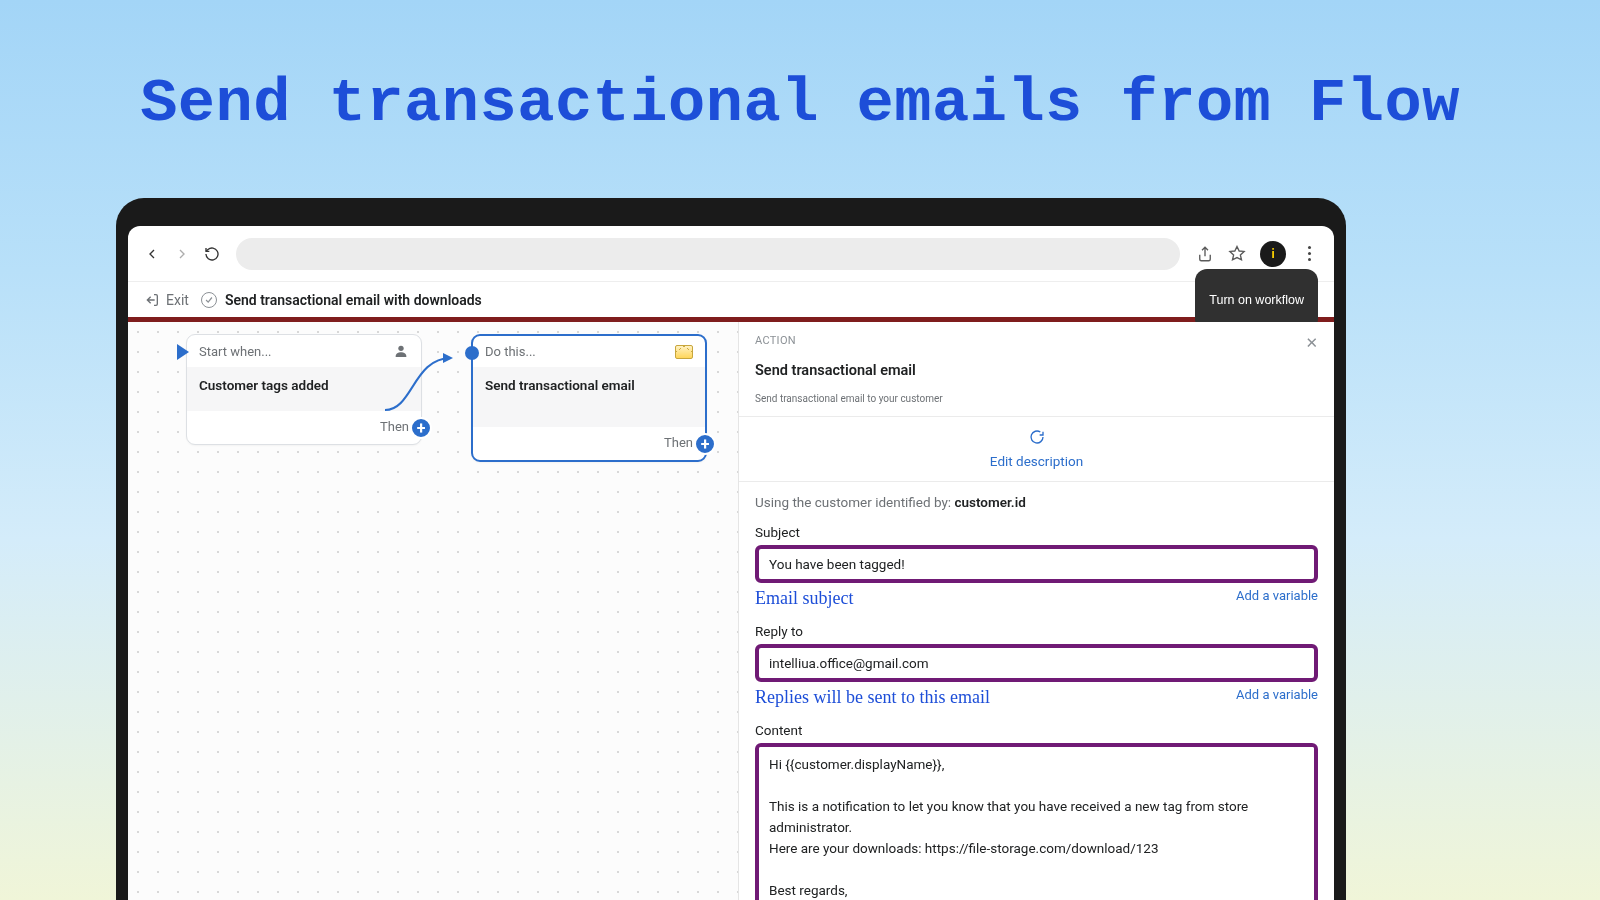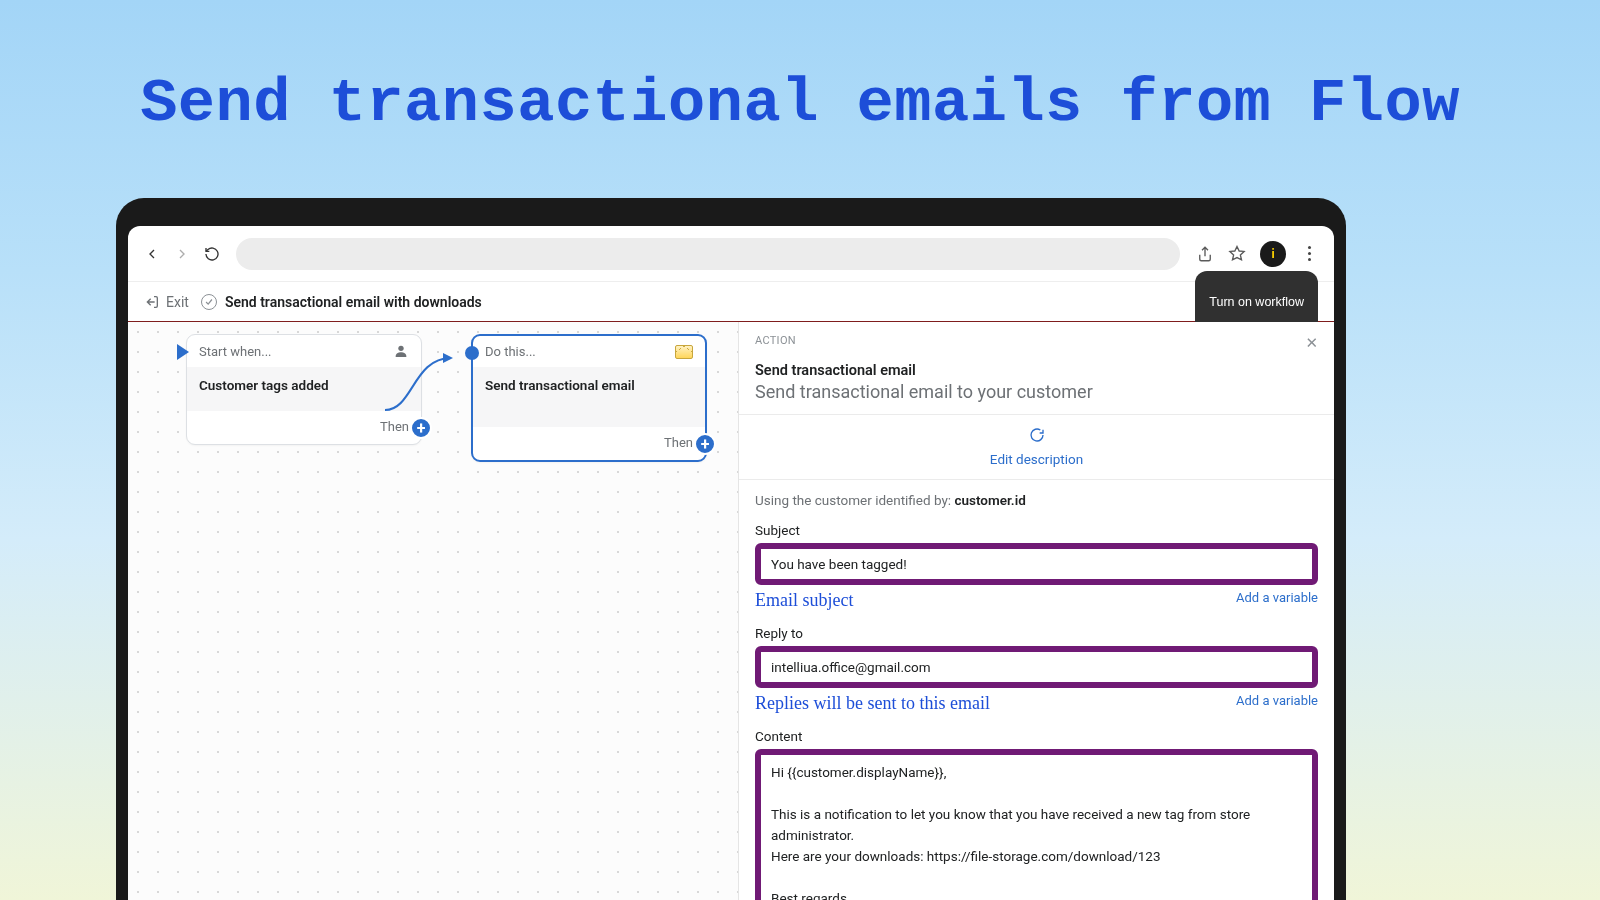--- a/index.html
+++ b/index.html
@@ -68,21 +68,21 @@
 }
 .kebab { width: 18px; display: flex; flex-direction: column; gap: 3px; align-items: center; }
 .kebab span { width: 3px; height: 3px; background: #444; border-radius: 50%; }
 
 .app-header {
   height: 40px;
   display: flex;
   align-items: center;
   padding: 0 16px;
   gap: 12px;
-  border-bottom: 1px solid #7f1d1d;
+  border-bottom: 5px solid #7f1d1d;
   justify-content: space-between;
 }
 .app-header-left { display: flex; align-items: center; gap: 12px; }
 .exit-link { display: flex; align-items: center; gap: 6px; color: #6d7175; font-size: 14px; cursor: pointer; }
 .exit-link svg { width: 16px; height: 16px; }
 .wf-title-wrap { display: flex; align-items: center; gap: 8px; }
 .wf-check { width: 16px; height: 16px; border: 1.5px solid #8c9196; border-radius: 50%; display: flex; align-items: center; justify-content: center; }
 .wf-check svg { width: 10px; height: 10px; color: #8c9196; }
 .wf-title { font-size: 14px; font-weight: 600; color: #202223; }
 .turn-on-btn {
@@ -174,30 +174,30 @@
   border-left: 1px solid #e5e5e5;
   background: #fff;
   overflow-y: auto;
   display: flex; flex-direction: column;
 }
 .panel-sec { border-bottom: 1px solid #ebebeb; padding: 12px 16px; }
 .panel-head-row { display: flex; justify-content: space-between; align-items: flex-start; }
 .panel-label { font-size: 11px; color: #8c9196; letter-spacing: 0.3px; text-transform: uppercase; }
 .close-x { color: #8c9196; cursor: pointer; font-size: 15px; }
 .panel-title { font-size: 14.5px; font-weight: 600; color: #202223; margin-top: 10px; }
-.panel-sub { font-size: 18px; color: #6d7175; margin-top: 2px; }
+.panel-sub { font-size: 10px; color: #6d7175; margin-top: 14px; }
 .edit-desc { display: flex; align-items: center; gap: 8px; color: #2c6ecb; font-size: 13.5px; cursor: pointer; flex-direction: column; }
 .edit-desc svg { width: 16px; height: 16px; }
 
 .form-area { padding: 12px 16px 24px; }
 .using-line { font-size: 13.5px; color: #6d7175; margin-bottom: 14px; }
 .using-line b { color: #202223; font-weight: 600; }
 .field-label { font-size: 13.5px; color: #202223; margin-bottom: 5px; }
 .input-box {
-  width: 100%; border: 6px solid #701a75; border-radius: 6px;
+  width: 100%; border: 4px solid #701a75; border-radius: 6px;
   padding: 7px 10px; font-size: 13.5px; color: #202223;
   font-family: inherit; background: #fff;
 }
 .help-row { display: flex; justify-content: space-between; margin: 5px 0 14px; }
 .help-text { font-size: 18px; color: #1d4ed8; font-family: Liberation Serif, serif; }
 .add-var { font-size: 13px; color: #2c6ecb; cursor: pointer; }
 textarea.input-box { min-height: 120px; resize: none; line-height: 1.55; }
 </style>
 </head>
 <body>

